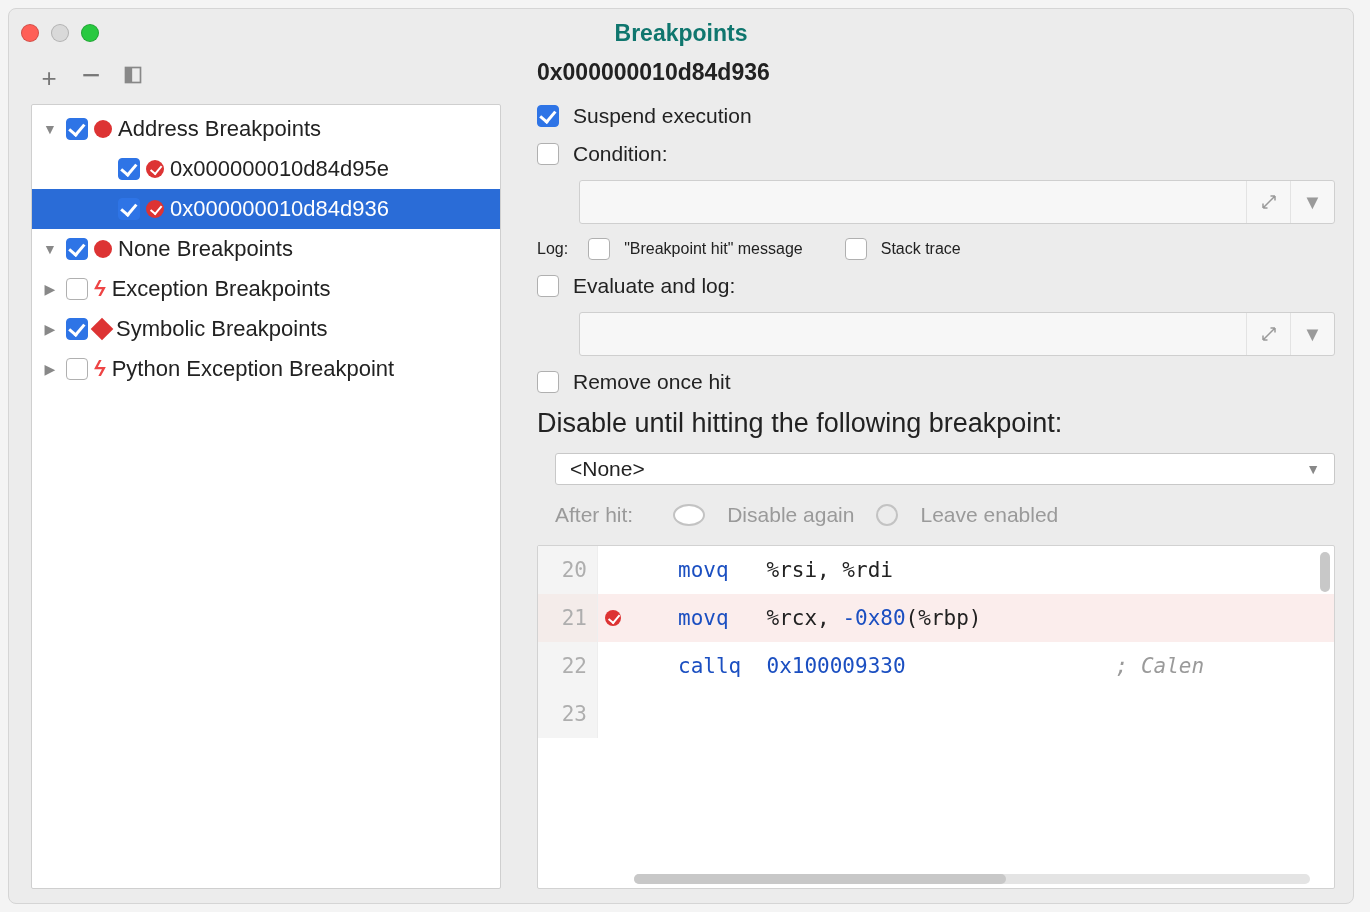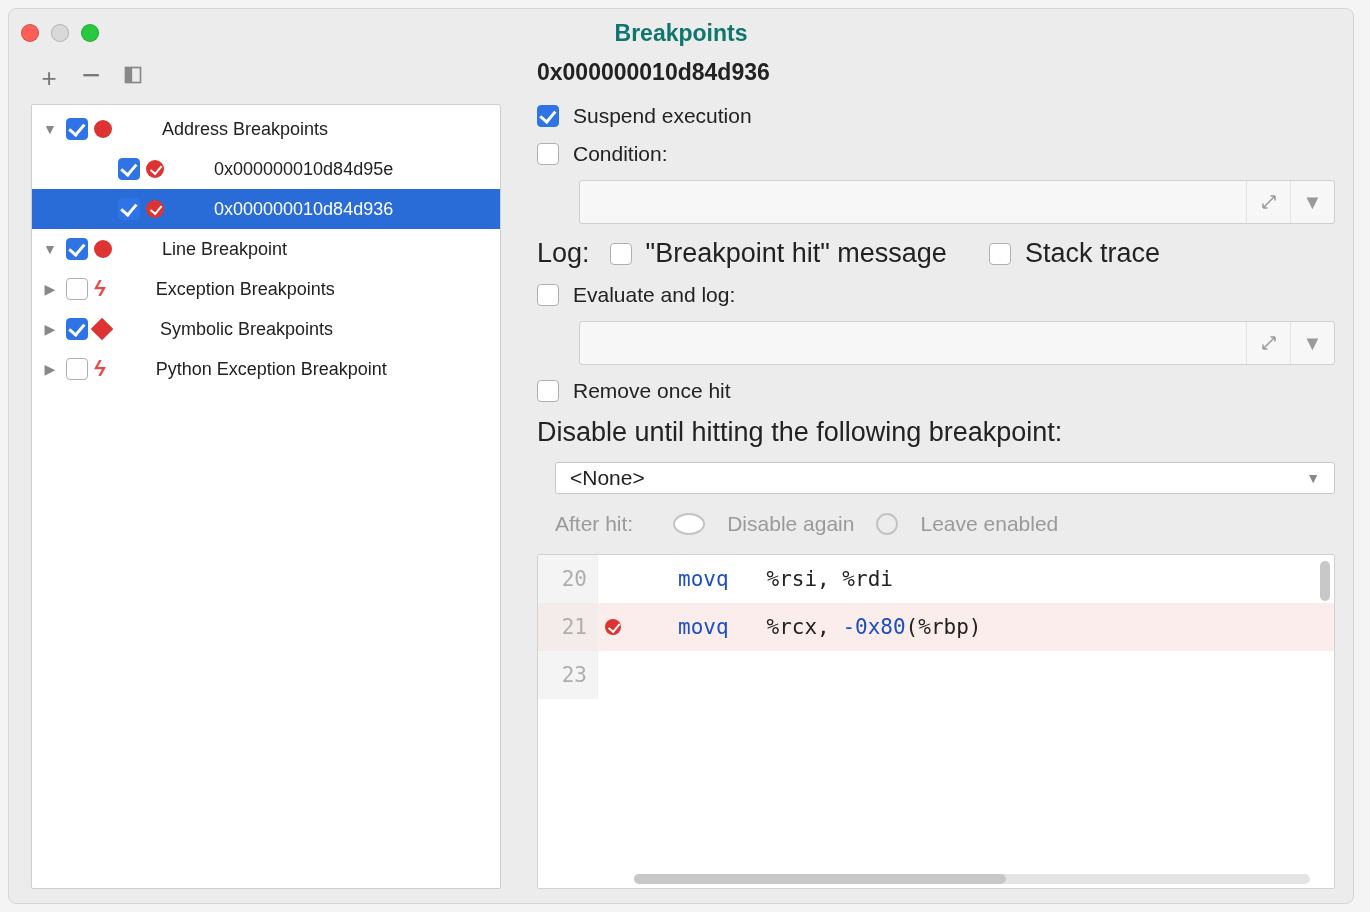--- a/index.html
+++ b/index.html
@@ -90,21 +90,21 @@
   }
   .chk.checked { background:#2e74e6; border-color:#2e74e6; }
   .chk.checked::after {
     content:""; width:7px; height:12px; border:solid #fff;
     border-width:0 3px 3px 0; transform:rotate(40deg) translate(-1px,-1px);
   }
   .bp-dot { width:18px; height:18px; border-radius:50%; background:#d33; flex-shrink:0; display:flex; align-items:center; justify-content:center;}
   .bp-dot.check::after { content:""; width:5px; height:9px; border:solid #fff; border-width:0 2px 2px 0; transform:rotate(40deg) translate(0,-1px);}
   .bp-dia { width:16px; height:16px; background:#d33; transform:rotate(45deg); flex-shrink:0;}
   .bp-exc { color:#e44; font-size:22px; font-weight:bold; transform:skewX(-10deg); flex-shrink:0;}
-  .tree-label { font-size:18px;margin-left:44px; }
+  .tree-label { font-size:22px; }
 
   .right-panel {
     flex:1;
     padding: 2px 0 0 36px;
     display:flex; flex-direction:column;
     gap:14px;
   }
   .detail-title { font-weight:700; font-size:23px; margin-bottom:4px;}
   .opt-row {
     display:flex; align-items:center; gap:14px;
@@ -115,21 +115,21 @@
     height:44px;
   }
   .textbox {
     flex:1; background:#f7f7f7; border:1px solid #cfcfcf; border-radius:3px;
     display:flex;
   }
   .textbox .inner { flex:1; }
   .tb-icon { width:44px; display:flex; align-items:center; justify-content:center; color:#9a9a9a; border-left:1px solid #e3e3e3;}
   .tb-icon svg { width:18px; height:18px; }
   .log-row {
-    display:flex; align-items:center; gap:14px; font-size:27px;
+    display:flex; align-items:center; gap:14px; font-size:16px;
   }
   .log-row .lbl { margin-right:6px;}
   .sel {
     margin-left:18px;
     height:32px; background:#fff; border:1px solid #c8c8c8; border-radius:3px;
     display:flex; align-items:center; padding:0 14px;
     font-size:21px; justify-content:space-between;
   }
   .sel .caret { color:#888; font-size:14px;}
   .after-row {
@@ -222,21 +222,21 @@
           <span class="arrow none"></span>
           <span class="chk checked"></span>
           <span class="bp-dot check"></span>
           <span class="tree-label">0x000000010d84d936</span>
         </div>
 
         <div class="tree-row indent0">
           <span class="arrow">▼</span>
           <span class="chk checked"></span>
           <span class="bp-dot"></span>
-          <span class="tree-label">Line Breakpoint</span>
+          <span class="tree-label">None Breakpoints</span>
         </div>
 
         <div class="tree-row indent0">
           <span class="arrow">▶</span>
           <span class="chk"></span>
           <span class="bp-exc">ϟ</span>
           <span class="tree-label">Exception Breakpoints</span>
         </div>
 
         <div class="tree-row indent0">
@@ -331,20 +331,25 @@
           <span class="code"><span class="kw">movq</span>   <span class="pct">%rsi, %rdi</span></span>
         </div>
         <div class="code-line hl">
           <span class="ln">21</span>
           <span class="gut">
               <span class="bp-dot check" style="width:16px;height:16px"></span>
             </span>
           <span class="code"><span class="kw">movq</span>   <span class="pct">%rcx, </span><span class="num">-0x80</span><span class="pct">(%rbp)</span></span>
         </div>
         <div class="code-line">
+          <span class="ln">22</span>
+          <span class="gut"></span>
+          <span class="code"><span class="kw">callq</span>  <span class="num">0x100009330</span><span style="display:inline-block;width:210px"></span><span class="comment">; Calen</span></span>
+        </div>
+        <div class="code-line">
           <span class="ln">23</span>
           <span class="gut"></span>
           <span class="code"></span>
         </div>
         <div class="hscroll">
             <div class="thumb"></div>
           </div>
         <div class="vscroll"></div>
       </div>
 

